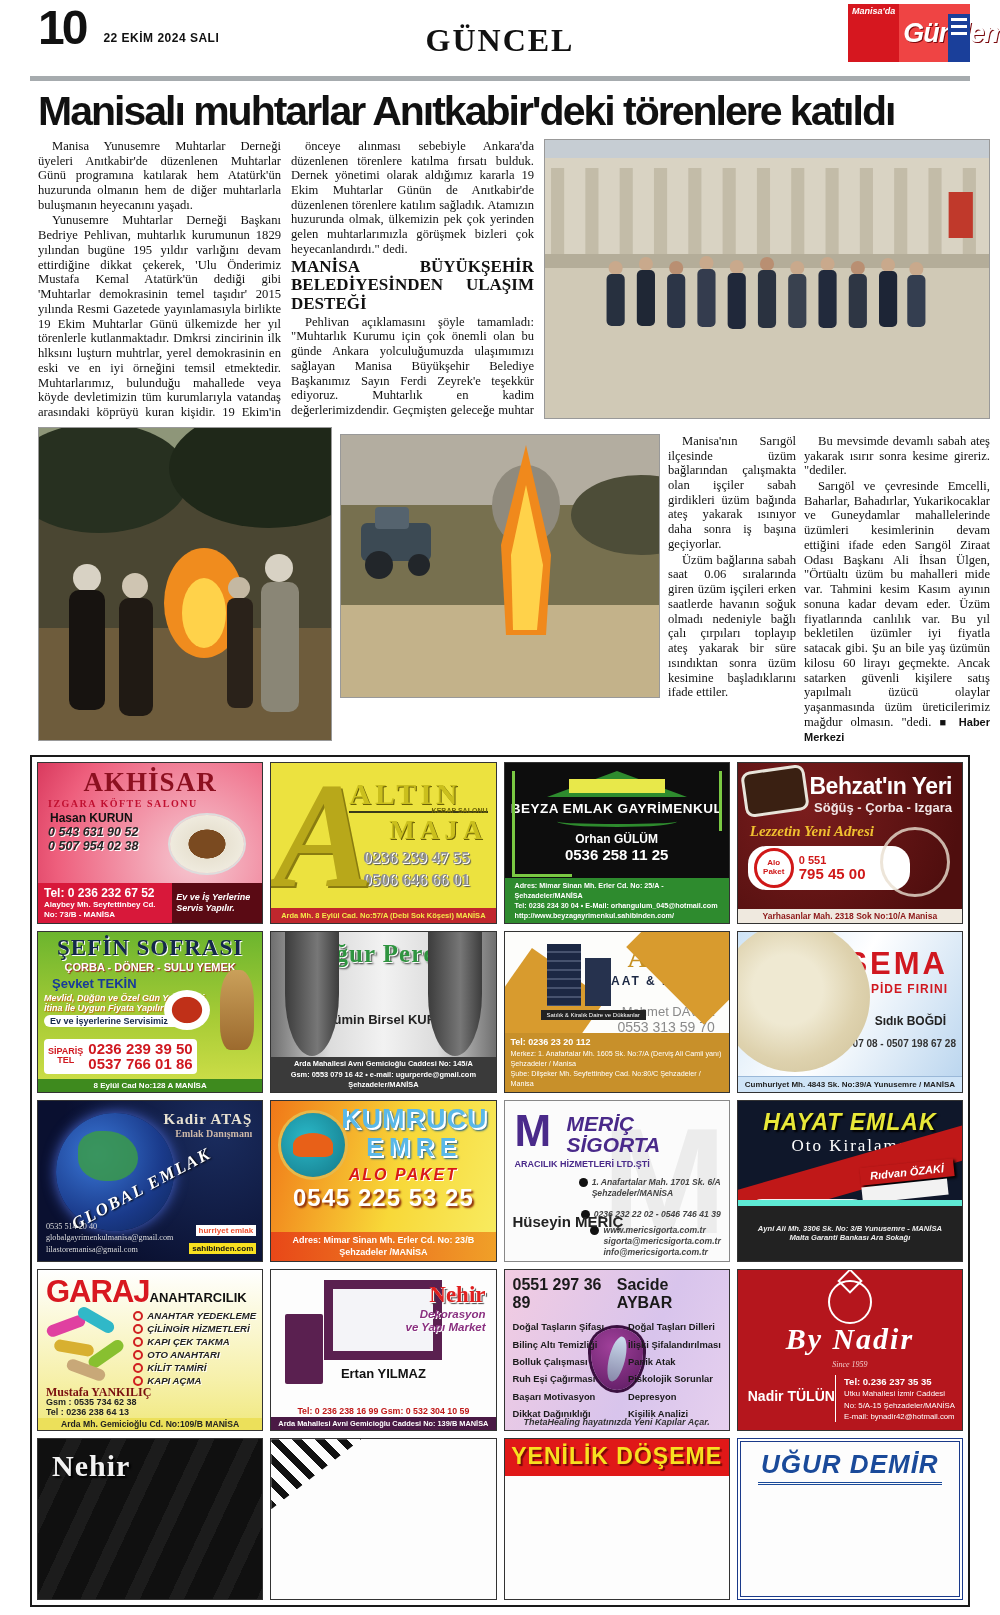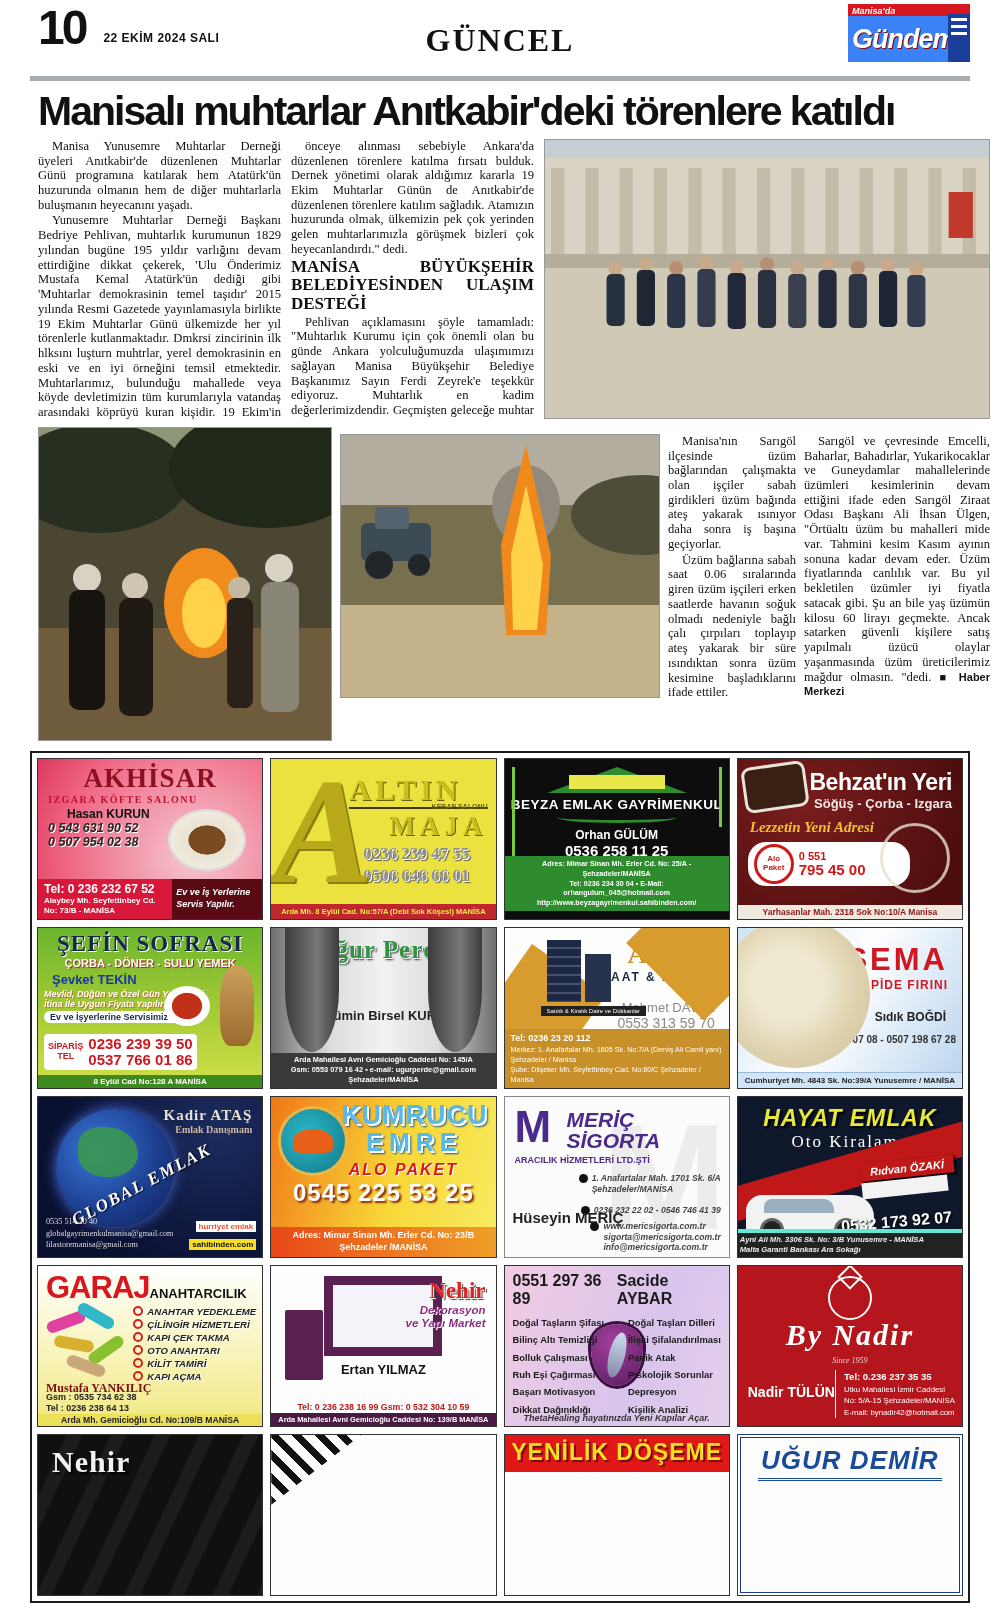--- a/index.html
+++ b/index.html
@@ -2,21 +2,21 @@
 <html><head>
 <meta charset="utf-8">
 <style>
   html,body{margin:0;padding:0;background:#fff;}
   body{width:1000px;height:1615px;overflow:hidden;font-family:"Liberation Serif",serif;color:#111;position:relative;}
   
   .hdr{position:relative;height:66px;padding:6px 30px 0 38px;}
   .pagenum{font:bold 48px/0.9 "Liberation Sans",sans-serif;letter-spacing:-3px;display:inline-block;vertical-align:bottom;}
   .date{font:bold 12px "Liberation Sans",sans-serif;display:inline-block;margin-left:14px;vertical-align:bottom;margin-bottom:4px;letter-spacing:.5px;}
   .section{position:absolute;left:0;right:0;top:22px;text-align:center;font:bold 32px "Liberation Serif",serif;letter-spacing:2px;}
-  .logo{position:absolute;right:30px;top:4px;width:122px;height:58px;background:#3b82f6;display:flex;flex-direction:column;}
+  .logo{position:absolute;right:30px;top:4px;width:122px;height:58px;background:#ef4444;display:flex;flex-direction:row;}
   .logo .tag{font:italic bold 9px "Liberation Sans",sans-serif;color:#fff;background:#d6171f;padding:2px 4px 0;}
   .logo .big{flex:1;display:flex;align-items:center;}
   .logo .big span{font:italic bold 27px "Liberation Sans",sans-serif;color:#fff;padding-left:4px;letter-spacing:-1px;text-shadow:1px 1px 0 #7a0a0e;}
   .logo .blue{position:absolute;right:0;top:10px;width:22px;height:48px;background:#1a3f9a;}
   .logo .blue i{display:block;height:3px;background:#fff;margin:4px 3px 0;}
   .hrule{height:5px;background:#a6abae;margin:4px 30px 0 30px;}
   
   .h1{font:bold 41px/1.02 "Liberation Sans",sans-serif;letter-spacing:-2px;margin:10px 38px 6px 38px;white-space:nowrap;}
   .a1{display:flex;gap:10px;margin:0 10px 0 38px;height:280px;}
   .col{font-size:12.6px;line-height:1.17;text-align:justify;}
@@ -35,21 +35,21 @@
   .a2 .ph2{width:318px;height:262px;}
   .a2 .c1{width:128px;}
   .a2 .c2{flex:1;}
   
   .ads{margin:10px 30px 0;border:2px solid #1a1a1a;padding:5px;display:grid;grid-template-columns:repeat(4,1fr);grid-auto-rows:162px;gap:7px;}
   .ad{border:1px solid #333;position:relative;overflow:hidden;font-family:"Liberation Sans",sans-serif;}
   
   .akhisar{background:radial-gradient(circle at 70% 60%,#f6c9d2,#ee5f7d 75%,#d93a5e);}
   .akh-t{font:bold 27px "Liberation Serif",serif;color:#8c1020;text-align:center;margin-top:4px;letter-spacing:1px;}
   .akh-s{font:bold 10px "Liberation Serif",serif;color:#c01030;margin:0 0 2px 10px;letter-spacing:1.5px;}
-  .akh-p{font:bold 12px "Liberation Sans",sans-serif;color:#111;margin-left:29px;}
+  .akh-p{font:bold 12px "Liberation Sans",sans-serif;color:#111;margin-left:12px;}
   .akh-ph{font:bold italic 12.5px "Liberation Sans",sans-serif;color:#262626;margin-left:10px;text-shadow:1px 1px 0 #fff;}
   .akh-plate{position:absolute;right:18px;top:52px;width:74px;height:58px;border-radius:50%;background:radial-gradient(#7a4a20 35%,#e8e2d2 36%,#f5f2e8);box-shadow:0 0 0 2px #ddd;}
   .akh-bot{position:absolute;left:0;right:0;bottom:0;display:flex;}
   .akh-tel{background:#d8183a;color:#fff;flex:1;padding:3px 6px;}
   .akh-tel .t{font:bold 12px "Liberation Sans",sans-serif;}
   .akh-tel .a{font:bold 8px "Liberation Sans",sans-serif;line-height:1.25;}
   .akh-note{background:#5a0a14;color:#fff;width:82px;font:bold italic 9px/1.3 "Liberation Sans",sans-serif;padding:4px;display:flex;flex-direction:column;justify-content:center;}
   
   .maja{background:#ece23f;}
   .maja-A{position:absolute;left:2px;top:-14px;font:italic bold 150px "Liberation Serif",serif;color:#b8a81a;text-shadow:2px 2px 0 #8a7c10;}
@@ -62,21 +62,21 @@
   .beyza{background:#0d0d0d;color:#fff;}
   .beyza-l{position:absolute;left:7px;top:8px;bottom:46px;width:3px;background:#7ac943;}
   .beyza-l2{position:absolute;left:7px;bottom:46px;width:60px;height:3px;background:#7ac943;}
   .beyza-r{position:absolute;right:7px;top:8px;width:3px;height:60px;background:#7ac943;}
   .roof{width:0;height:0;margin:8px auto 0;border-left:70px solid transparent;border-right:70px solid transparent;border-bottom:26px solid #2e8b2e;position:relative;}
   .roof i{position:absolute;left:-48px;top:8px;width:96px;height:14px;background:#e8e84a;}
   .beyza-t{font:bold 13.5px "Liberation Sans",sans-serif;text-align:center;margin-top:4px;letter-spacing:.5px;}
   .beyza-arc{width:120px;height:8px;border-bottom:3px solid #2e8b2e;border-radius:50%;margin:0 auto;}
   .beyza-p{font:bold 12px "Liberation Sans",sans-serif;text-align:center;margin-top:5px;}
   .beyza-ph{font:bold 15px "Liberation Sans",sans-serif;text-align:center;}
-  .beyza-bot{position:absolute;left:0;right:0;bottom:8px;background:#2e8b2e;color:#fff;font:bold 7.2px/1.35 "Liberation Sans",sans-serif;text-align:center;padding:3px 16px;}
+  .beyza-bot{position:absolute;left:0;right:0;bottom:0;background:#2e8b2e;color:#fff;font:bold 7.2px/1.35 "Liberation Sans",sans-serif;padding:3px 10px;}
   
   .behzat{background:radial-gradient(circle at 30% 30%,#7a1d1d,#4f0e0e 80%);color:#fff;}
   .bz-food{position:absolute;left:8px;top:8px;width:58px;height:40px;background:#3a2012;border-radius:6px;transform:rotate(-8deg);box-shadow:0 0 0 3px #e8e4da;}
   .bz-t{font:bold 23px "Liberation Sans",sans-serif;text-align:right;margin:10px 10px 0;letter-spacing:-.5px;}
   .bz-s{font:bold 13px "Liberation Sans",sans-serif;text-align:right;margin:0 10px;color:#f0e6e6;}
   .bz-tag{font:italic bold 15px "Liberation Serif",serif;color:#f0c030;margin:8px 0 0 12px;}
   .bz-phone{display:flex;align-items:center;margin:6px 0 0 10px;background:#fff;border-radius:18px;width:150px;padding:2px 6px;}
   .bz-alo{width:34px;height:34px;border:3px solid #d01818;border-radius:50%;color:#d01818;font:bold 8px/1.1 "Liberation Sans",sans-serif;display:flex;flex-direction:column;align-items:center;justify-content:center;}
   .bz-num{color:#d01818;font:bold 15px/1 "Liberation Sans",sans-serif;margin-left:5px;}
   .bz-num .top{font-size:11px;display:block;}
@@ -160,21 +160,21 @@
   .hy-sw{position:absolute;left:-20px;top:55px;width:280px;height:34px;background:#c01818;transform:rotate(-16deg);}
   .hy-car{position:absolute;left:8px;bottom:22px;width:128px;height:40px;background:#f2f2f2;border-radius:16px 22px 6px 6px;}
   .hy-car i{position:absolute;left:18px;top:4px;width:70px;height:14px;background:#9ab0c0;border-radius:8px 10px 0 0;}
   .hy-car b{position:absolute;bottom:-7px;width:18px;height:18px;border-radius:50%;background:#222;border:3px solid #666;}
   .hy-car b.w1{left:14px;} .hy-car b.w2{right:16px;}
   .hy-t{font:italic bold 23px "Liberation Sans",sans-serif;color:#e8e838;text-align:center;margin-top:8px;letter-spacing:1px;text-shadow:2px 2px 2px #000;}
   .hy-s{font:17px "Liberation Serif",serif;color:#fff;text-align:center;letter-spacing:2px;}
   .hy-rib{position:absolute;right:8px;top:62px;background:#c01818;color:#fff;font:italic bold 11px "Liberation Sans",sans-serif;padding:3px 10px;transform:rotate(-6deg);box-shadow:2px 2px 3px #000;}
   .hy-box{position:absolute;right:14px;top:82px;width:86px;height:16px;background:#f2f2f2;transform:rotate(-6deg);}
   .hy-ph{position:absolute;right:10px;bottom:26px;font:bold 16px "Liberation Sans",sans-serif;color:#fff;transform:rotate(-5deg);text-shadow:1px 1px 2px #000;}
-  .hy-bot{position:absolute;left:0;right:0;bottom:0;background:#222;border-top:4px solid #5eead4;font:italic bold 7.6px/1.3 "Liberation Sans",sans-serif;color:#eee;padding:2px;}
+  .hy-bot{position:absolute;left:0;right:0;bottom:0;background:#222;border-top:6px solid #5eead4;font:italic bold 7.6px/1.3 "Liberation Sans",sans-serif;color:#eee;text-align:center;padding:18px;}
   
   .garaj{background:linear-gradient(#ffffff,#f6f0a8 70%,#f0e87e);}
   .gr-t{margin:4px 0 0 8px;}
   .gr-t .t1{font:bold 31px "Liberation Sans",sans-serif;color:#d81820;letter-spacing:-1px;}
   .gr-t .t2{font:bold 13px "Liberation Sans",sans-serif;color:#111;}
   .gr-keys{position:absolute;left:8px;top:44px;width:92px;height:70px;}
   .gr-keys i{position:absolute;width:40px;height:12px;border-radius:6px;}
   .gr-svc{position:absolute;right:6px;top:40px;}
   .gr-svc div{font:italic bold 9.6px "Liberation Sans",sans-serif;color:#222;text-shadow:1px 1px 0 #fff;margin-bottom:2px;display:flex;align-items:center;}
   .gr-svc b{width:6px;height:6px;border:2px solid #d02020;border-radius:50%;margin-right:4px;flex:none;}
@@ -335,20 +335,21 @@
           <circle cx="78" cy="130" r="11" fill="#22262a"></circle>
         <ellipse cx="185" cy="70" rx="34" ry="40" fill="#8f8a7d"></ellipse>
         <polygon points="185,10 210,120 205,200 165,200 160,110" fill="#f0891c"></polygon>
         <polygon points="185,50 202,130 196,195 172,195 170,120" fill="#ffd24a"></polygon>
       </svg>
       <div class="col c1">
         <p>Manisa'nın Sarıgöl ilçesinde üzüm bağlarından çalışmakta olan işçiler sabah girdikleri üzüm bağında ateş yakarak ısınıyor daha sonra iş başına geçiyorlar.</p>
         <p>Üzüm bağlarına sabah saat 0.06 sıralarında giren üzüm işçileri erken saatlerde havanın soğuk olmadı nedeniyle bağlı çalı çırpıları toplayıp ateş yakarak bir süre ısındıktan sonra üzüm kesimine başladıklarını ifade ettiler.</p>
       </div>
       <div class="col c2">
+        <p>Bu mevsimde devamlı sabah ateş yakarak ısırır sonra kesime gireriz. "dediler.</p>
         <p><span>Sarıgöl ve çevresinde Emcelli, Baharlar, Bahadırlar, Yukarikocaklar ve Guneydamlar mahallelerinde üzümleri kesimlerinin devam ettiğini ifade eden Sarıgöl Ziraat Odası Başkanı Ali İhsan Ülgen, "Örtüaltı üzüm bu mahalleri mide var. Tahmini kesim Kasım ayının sonuna kadar devam eder. Üzüm fiyatlarında canlılık var. Bu yıl bekletilen üzümler iyi fiyatla satacak gibi. Şu an bile yaş üzümün kilosu 60 lirayı geçmekte. Ancak satarken güvenli kişilere satış yapılmalı üzücü olaylar yaşanmasında üzüm üreticilerimiz mağdur olmasın. "dedi.</span> <span class="src">■ Haber Merkezi</span></p>
       </div>
     </div>
   </div>
 </div>
 
 <div class="ads">
 
   <div class="ad akhisar">
     <div class="akh-t">AKHİSAR</div>

